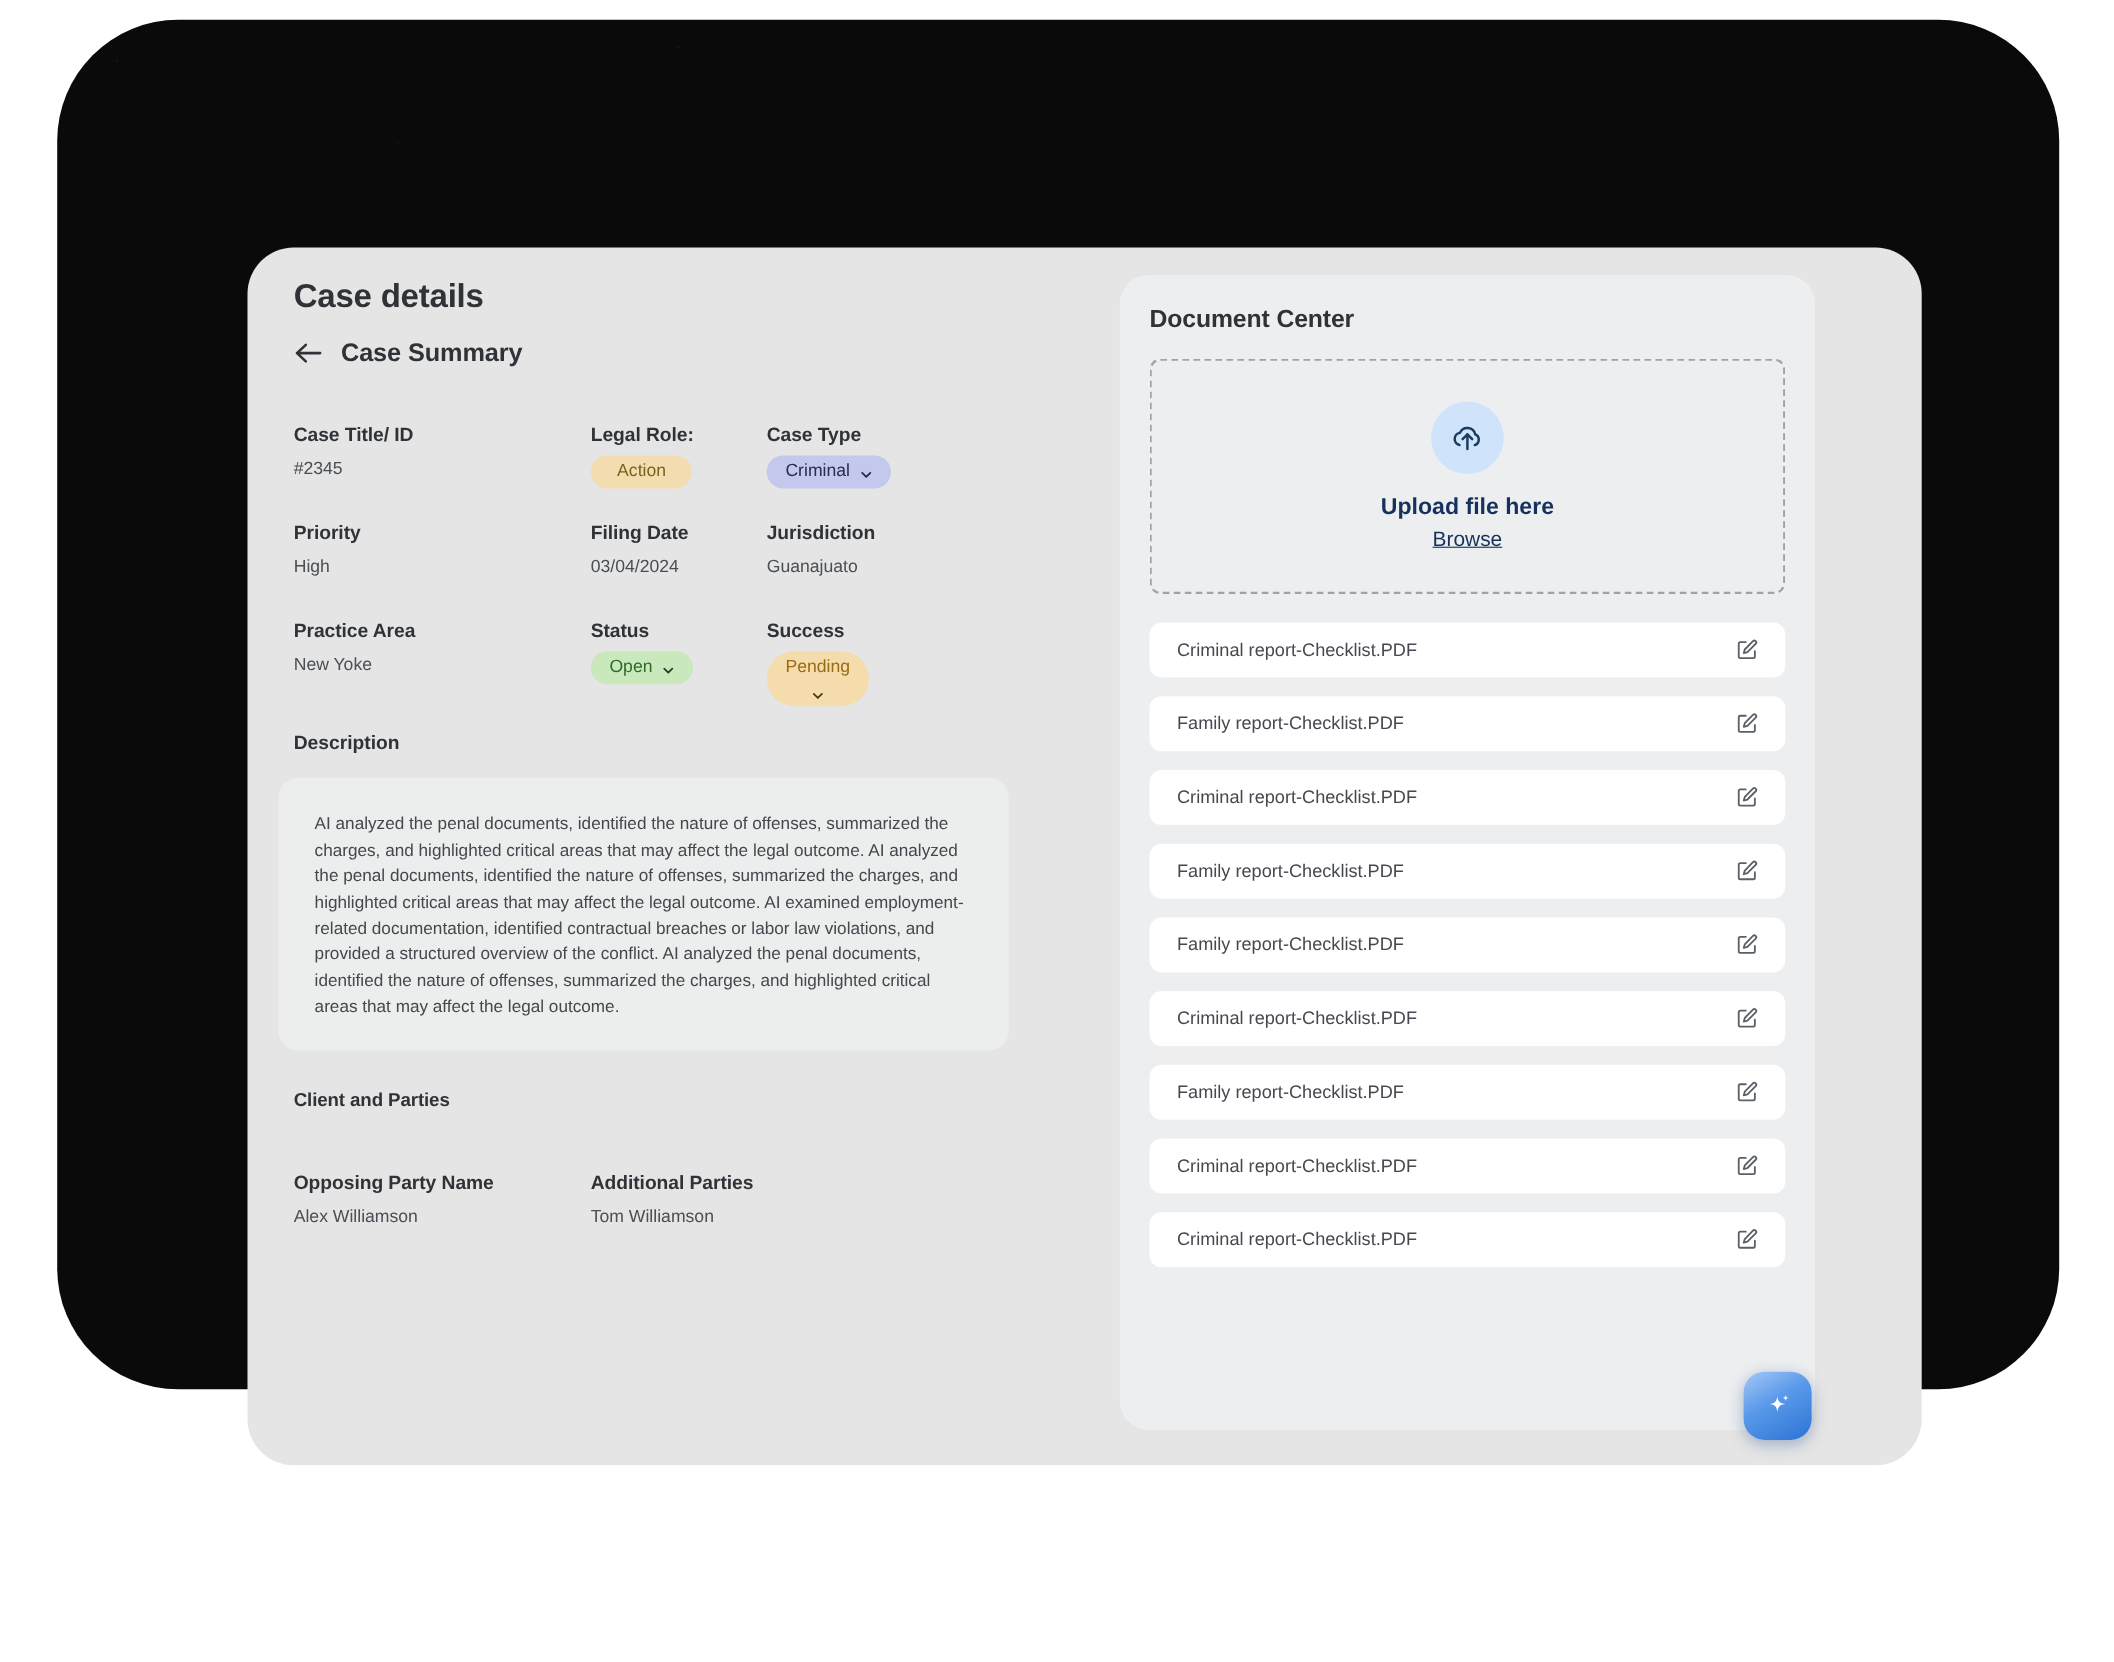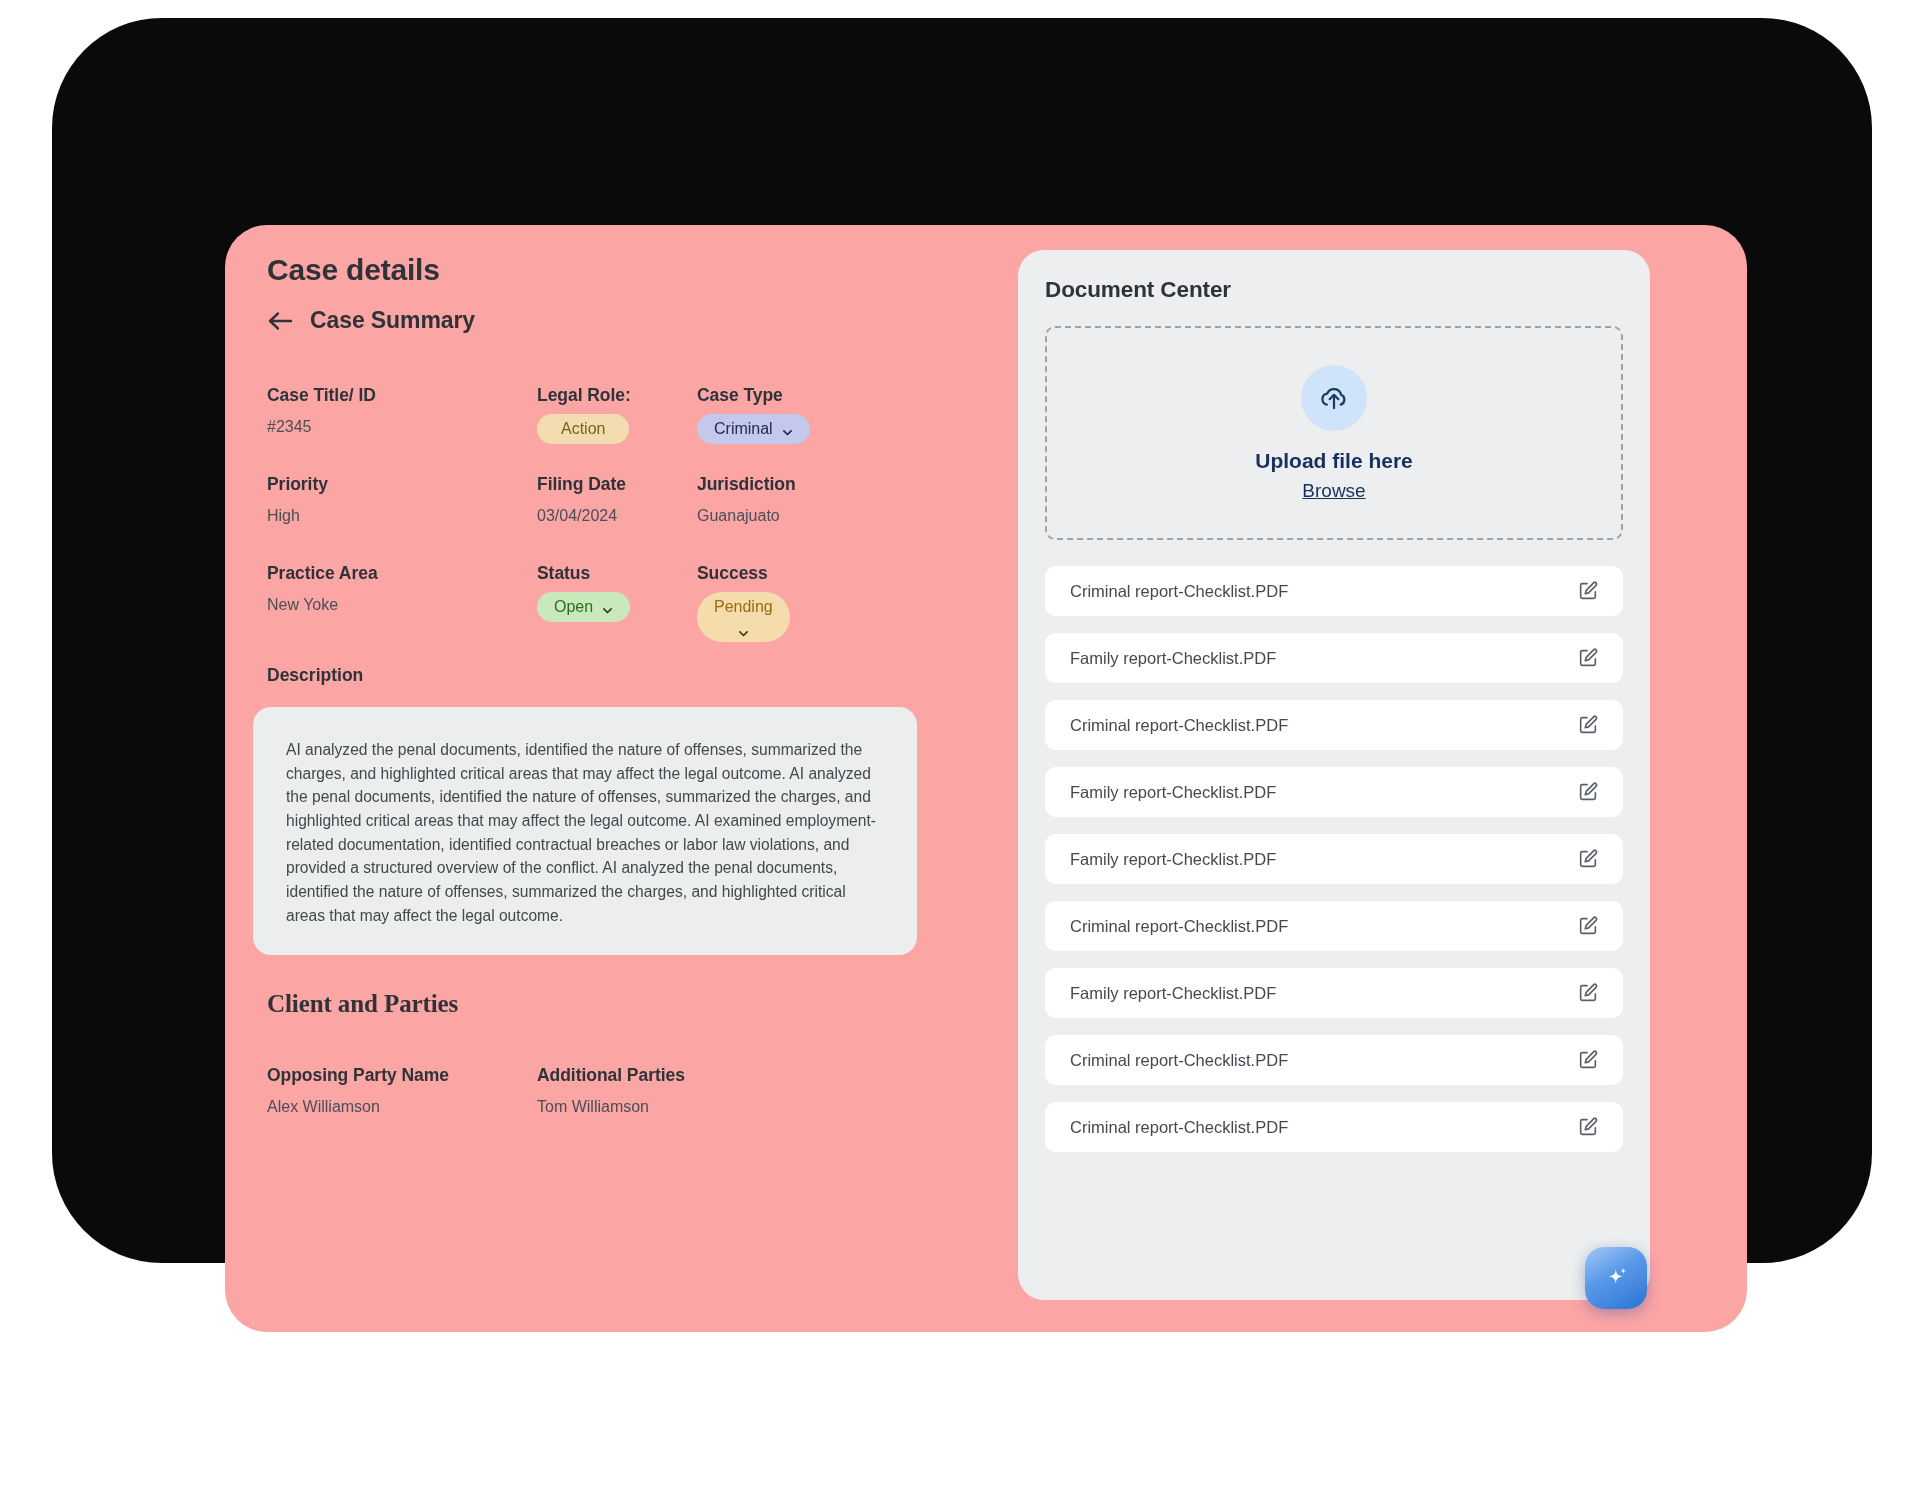--- a/index.html
+++ b/index.html
@@ -43,21 +43,21 @@
     pointer-events: none;
   }
 
   
   .card {
     position: absolute;
     left: 225px;
     top: 225px;
     width: 1522px;
     height: 1107px;
-    background: #fca5a5;
+    background: #e5e5e5;
     border-radius: 42px;
     overflow: hidden;
   }
 
   
   .left-col {
     position: absolute;
     left: 0; top: 0;
     width: 800px;
     height: 100%;
@@ -171,25 +171,24 @@
     font-size: 15.6px;
     line-height: 1.52;
     color: #43484e;
   }
 
   
   .section-title {
     position: absolute;
     left: 42px;
     top: 765px;
-    font-size: 25px;
+    font-size: 17px;
     font-weight: 700;
     color: #2f3338;
     letter-spacing: -0.1px;
-    font-family: Liberation Serif, serif;
   }
   .parties {
     position: absolute;
     left: 42px;
     top: 828px;
     width: 680px;
   }
   .party-row {
     position: relative;
     height: 89px;

